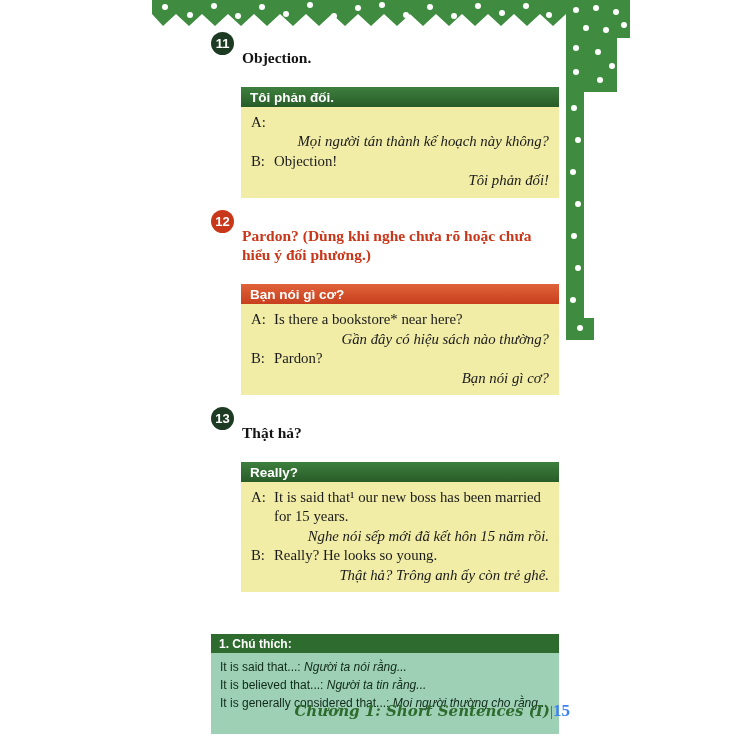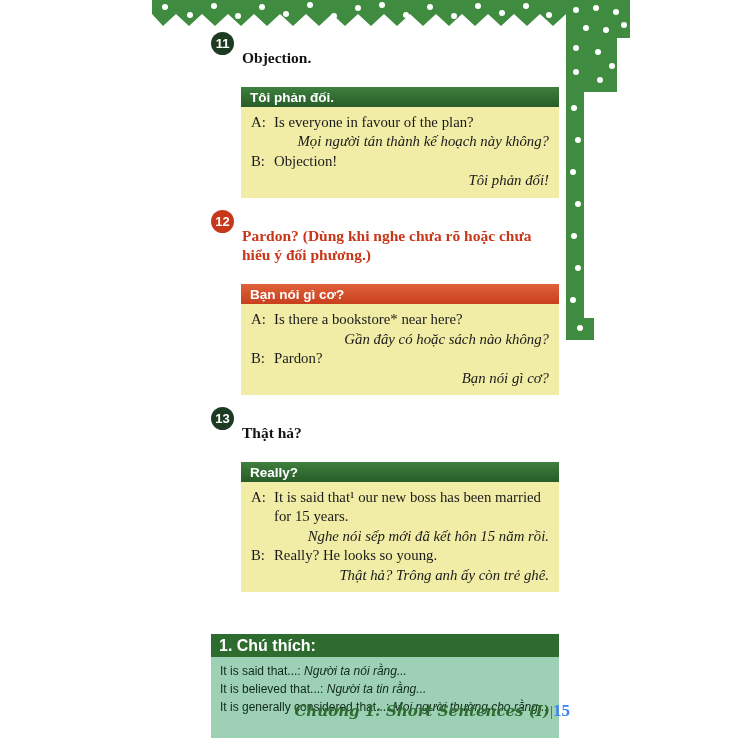--- a/index.html
+++ b/index.html
@@ -41,21 +41,21 @@
 
   .dlg { background: #f1eda6; padding: 6px 10px 7px; font-size: 14.8px; color: #1a1a1a; }
   .line { display: flex; line-height: 1.32; }
   .spk { width: 23px; flex-shrink: 0; }
   .vi { padding-left: 23px; font-style: italic; line-height: 1.32; text-align: right; }
 
   .note-box { margin-top: 42px; }
   .note-bar {
     background: #2e6b2e; color: #fff;
     font-family: "Liberation Sans", sans-serif;
-    font-weight: bold; font-size: 16px; padding: 3px 8px 2px;
+    font-weight: bold; font-size: 12px; padding: 3px 8px 2px;
   }
   .note-body {
     background: #9ed0b6; padding: 5px 9px 22px;
     font-family: "Liberation Sans", sans-serif;
     font-size: 12px; color: #0f2a18;
   }
   .note-line { line-height: 1.5; }
   .note-line .nvi { font-style: italic; }
 
   .footer {
@@ -120,21 +120,20 @@
   <section class="item">
     <div class="item-head">
       <span class="badge dark">11</span>
       <h2 class="item-title">Objection.</h2>
     </div>
     <div class="phrase-box">
       <div class="bar green">Tôi phản đối.</div>
       <div class="dlg">
         <div class="line">
           <span class="spk">A:</span>
-          <span>Is everyone in favour of the plan?</span>
         </div>
         <div class="vi">Mọi người tán thành kế hoạch này không?</div>
         <div class="line">
           <span class="spk">B:</span>
           <span>Objection!</span>
         </div>
         <div class="vi">Tôi phản đối!</div>
       </div>
     </div>
   </section>
@@ -144,21 +143,21 @@
       <span class="badge red">12</span>
       <h2 class="item-title red">Pardon? (Dùng khi nghe chưa rõ hoặc chưa hiểu ý đối phương.)</h2>
     </div>
     <div class="phrase-box">
       <div class="bar red">Bạn nói gì cơ?</div>
       <div class="dlg">
         <div class="line">
           <span class="spk">A:</span>
           <span>Is there a bookstore* near here?</span>
         </div>
-        <div class="vi">Gần đây có hoặc sách nào không?</div>
+        <div class="vi">Gần đây có hiệu sách nào thường?</div>
         <div class="line">
           <span class="spk">B:</span>
           <span>Pardon?</span>
         </div>
         <div class="vi">Bạn nói gì cơ?</div>
       </div>
     </div>
   </section>
 
   <section class="item">

